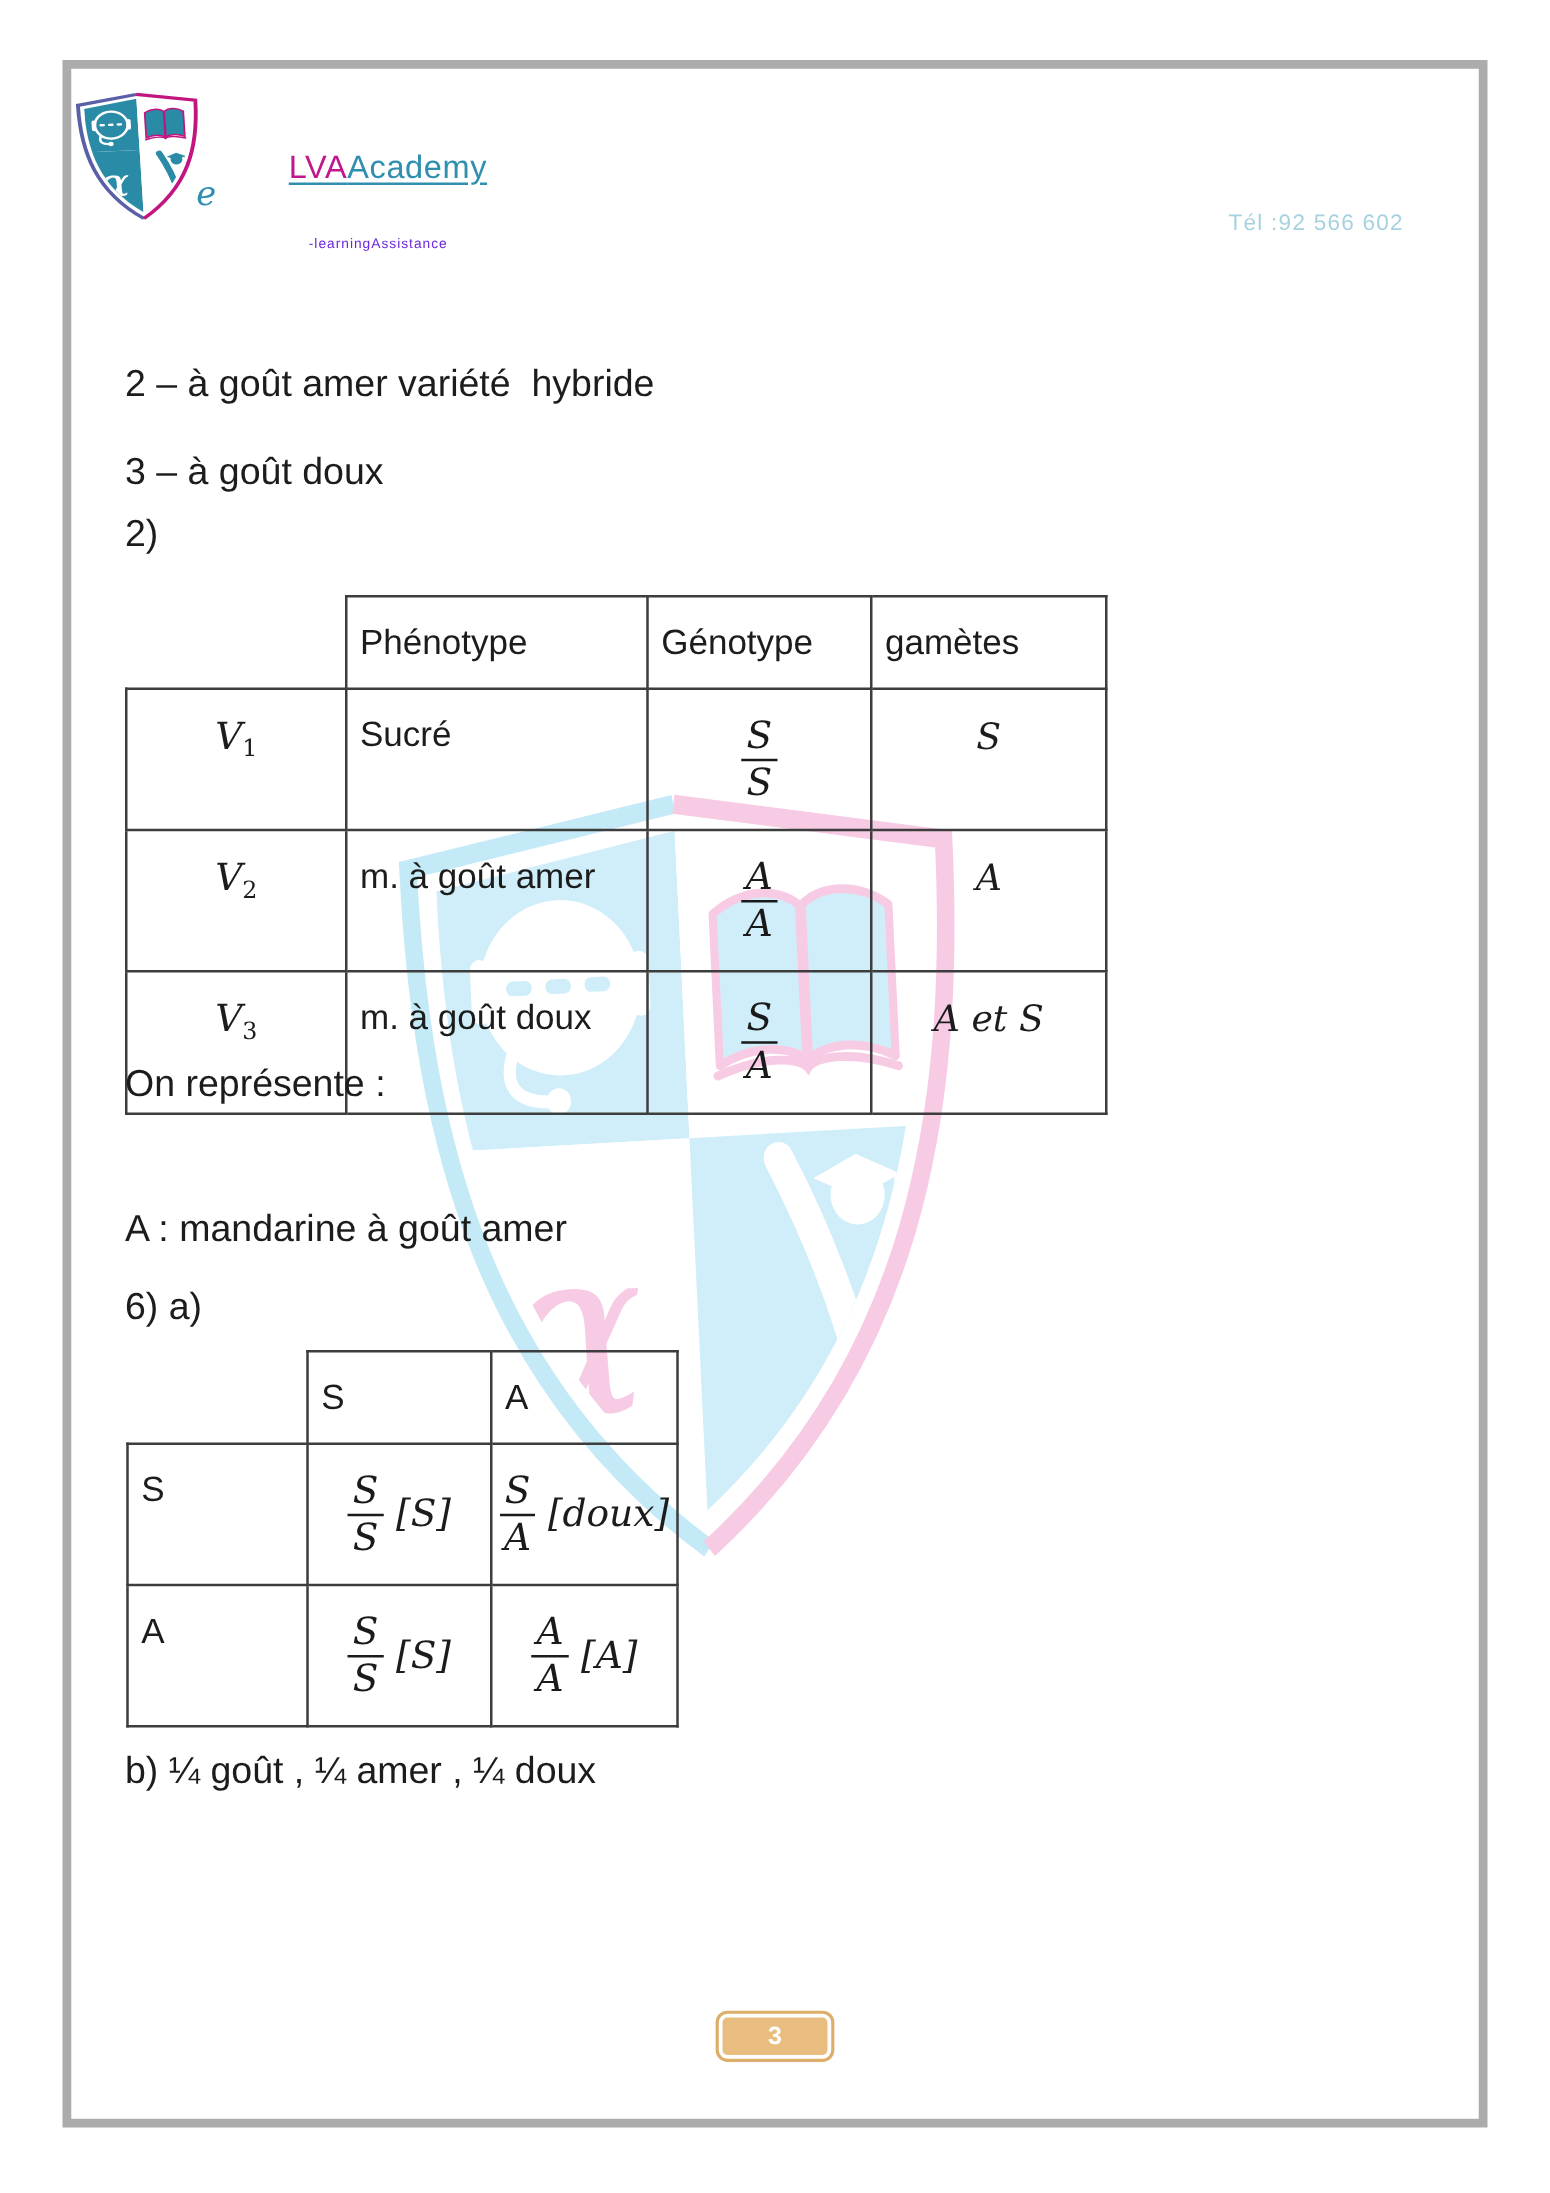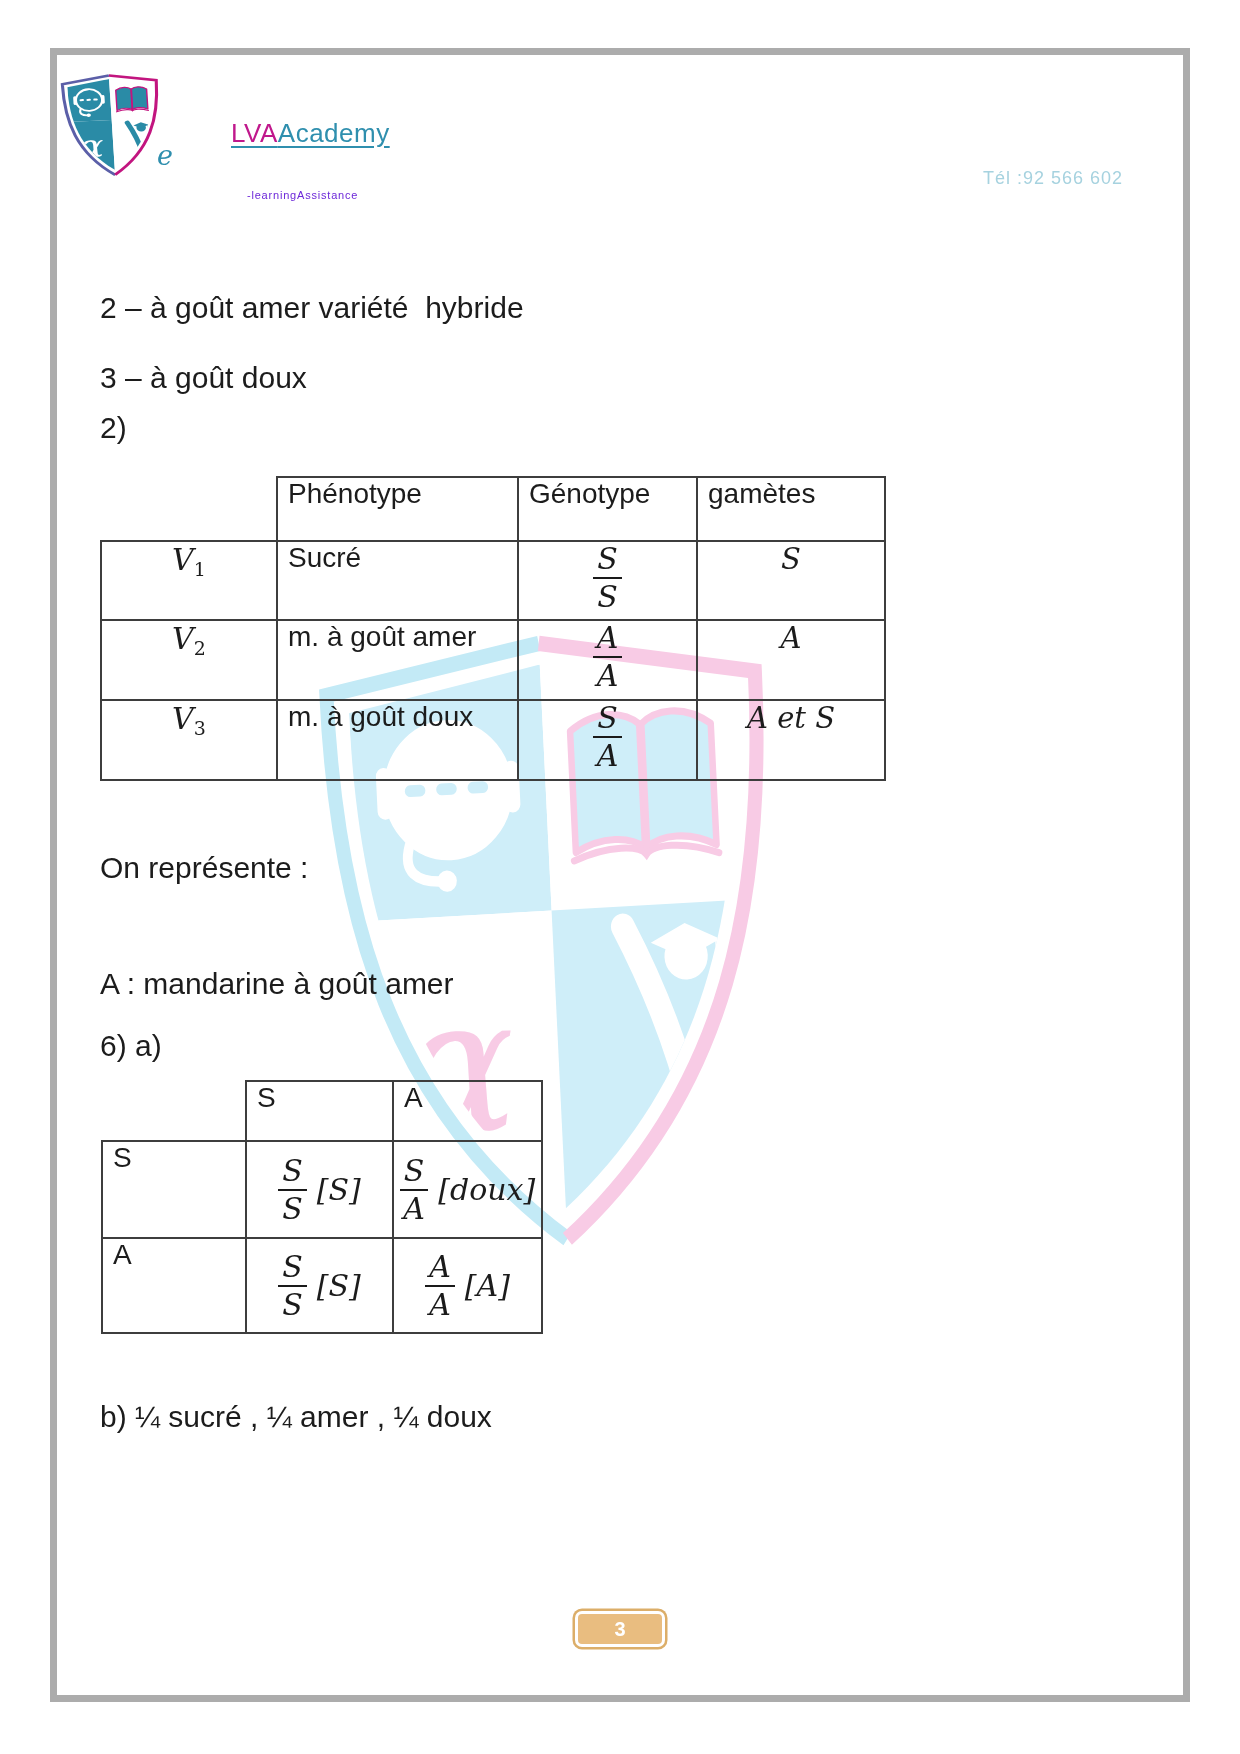--- a/index.html
+++ b/index.html
@@ -38,21 +38,21 @@
     --bookF:#cfeef9; --bookS:#f8cbe5;
     --alphaF:#f8cbe5; --i4:#ffffff;}
   .shield-svg{width:100%;height:100%;display:block;}
 
   
   .tline{position:absolute;left:100px;font-size:30px;z-index:2;white-space:pre;}
   .ser{font:italic 29px "DejaVu Serif", serif;}
 
   
   table{border-collapse:collapse;table-layout:fixed;position:absolute;z-index:2;background:transparent;}
-  td{border:2px solid #3d3d3d;vertical-align:top;padding:0 10px;font-size:28px;overflow:visible;}
+  td{border:2px solid #3d3d3d;vertical-align:top;padding:20px 10px;font-size:28px;overflow:visible;}
   td.ghost{border:none;background:transparent;}
   .t1{left:100px;top:476px;width:784px;}
   .t2{left:101px;top:1080px;width:440px;}
   td.center{text-align:center;border-radius:12px;}
   .vlab{font:italic 30px "DejaVu Serif", serif;}
   .vlab sub{font:19px "DejaVu Serif", serif;font-style:normal;vertical-align:-6px;}
   .frac{display:inline-flex;flex-direction:column;align-items:center;
         font:italic 30px/1.12 "DejaVu Serif", serif;color:#1a1a1a;}
   .frac .num{border-bottom:2.5px solid #1a1a1a;padding:0 4px 1px;}
   .frac .den{padding-top:1px;}
@@ -236,17 +236,17 @@
                 <span class="num">A</span>
                 <span class="den">A</span>
               </span>
               <span class="bracket">[A]</span>
             </span>
           </td>
     </tr>
   </tbody>
     </table>
 
-  <div class="tline" style="top:1400px">b) ¼ sucré , ¼ amer , ¼ doux</div>
+  <div class="tline" style="top:1400px">b) ¼ goût , ¼ amer , ¼ doux</div>
 
   <div class="page-badge">3</div>
 
 </div>
 
 </body></html>

